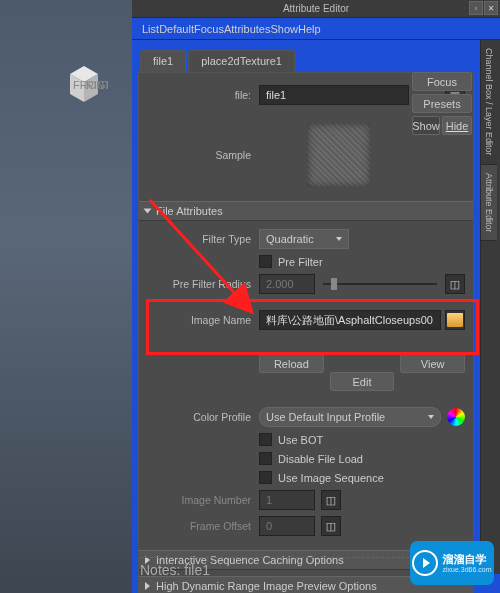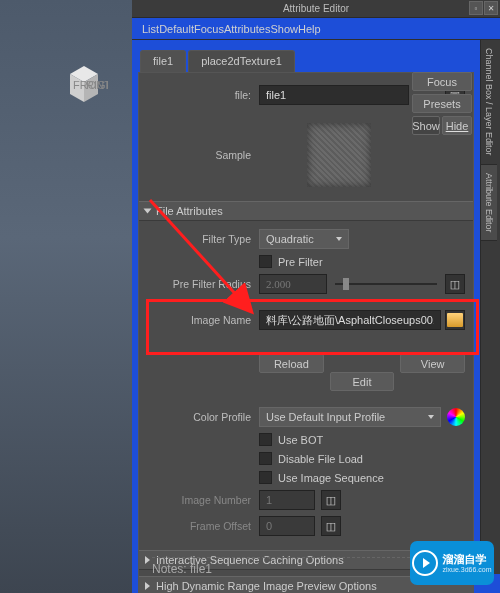--- a/index.html
+++ b/index.html
@@ -37,21 +37,21 @@
   .slider { flex: 1; height: 2px; background: #2a2a2a; position: relative; margin: 0 8px; }
   .slider-thumb { position: absolute; left: 8px; top: -5px; width: 6px; height: 12px; background: #888; }
   .highlight-box { position: absolute; border: 3px solid #ff1e1e; pointer-events: none; }
   .hb1 { left: 146px; top: 299px; width: 333px; height: 56px; }
   .arrow-svg { position: absolute; left: 140px; top: 190px; width: 130px; height: 140px; pointer-events: none; }
   .folder-icn { width: 16px; height: 14px; background: linear-gradient(#ffd27a,#d79a2b); border-radius: 1px; }
   .dropdown { background: #5a5a5a; border: 1px solid #666; height: 20px; padding: 0 6px; display:flex; align-items:center; justify-content:space-between; cursor: pointer; }
   .dd-arrow { width: 0; height: 0; border-left: 3px solid transparent; border-right: 3px solid transparent; border-top: 4px solid #ccc; margin-left: 6px; }
   .top-rightcol { position: absolute; right: 28px; top: 72px; width: 60px; display:flex; flex-direction:column; gap:3px; }
   .showhide { display:flex; gap:2px; justify-content:flex-end; }
-  .notes { position:absolute; bottom:12px; left:152px; right:30px; height:24px; border-top:1px dashed #666; padding-top:4px; color:#aaa; font-size:12px; }
+  .notes { position:absolute; bottom:12px; left:140px; right:30px; height:24px; border-top:1px dashed #666; padding-top:4px; color:#aaa; font-size:14px; }
   .scrollbar { position:absolute; right:6px; top:66px; width:14px; height:500px; background:#3a3a3a; border:1px solid #2a2a2a; }
   .sb-thumb { position:absolute; top:4px; left:1px; right:1px; height:180px; background:#666; border-radius:2px; }
   .logo { position: absolute; right: 6px; bottom: 8px; width: 84px; height: 44px; background:#0a8fd8; border-radius:7px; display:flex; align-items:center; justify-content:center; gap:4px; }
   .logo-circle { width:26px; height:26px; border:2px solid #fff; border-radius:50%; display:flex;align-items:center;justify-content:center;}
   .logo-play { width:0;height:0;border-top:5px solid transparent;border-bottom:5px solid transparent;border-left:7px solid #fff; margin-left:2px;}
   .logo-txt { font-size:11px; color:#fff; font-weight:bold; line-height:1.1; }
   .logo-sub { font-size:7px; color:#cfe9f9; }
   .color-wheel { width:18px;height:18px; border-radius:50%; background: conic-gradient(red,yellow,lime,cyan,blue,magenta,red); }
 </style>
 </head>
@@ -118,21 +118,21 @@
               <span class="dd-arrow"></span>
           </div>
         </div>
         <div class="row">
           <div class="label"></div>
           <div class="checkbox"></div>
           <span>Pre Filter</span>
         </div>
         <div class="row">
           <div class="label">Pre Filter Radius</div>
-          <input class="input dis" style="width: 68px; font-family: Liberation Serif, serif;" value="2.000">
+          <input class="input dis" style="width: 56px;" value="2.000">
           <div class="slider">
               <div class="slider-thumb"></div>
             </div>
           <div class="mini">◫</div>
         </div>
         <div style="height:10px;"></div>
         <div class="row">
           <div class="label">Image Name</div>
           <input class="input" style="flex: 1 1 0%;" value="料库\公路地面\AsphaltCloseups0019_M.jpg">
           <div style="width:4px;"></div>
@@ -150,21 +150,21 @@
               <span>Edit</span>
             </div>
           <div style="width:6px;"></div>
           <div class="btn" style="flex:1;">
               <span>View</span>
             </div>
         </div>
         <div style="height:10px;"></div>
         <div class="row">
           <div class="label">Color Profile</div>
-          <div class="dropdown" style="flex:1;">
+          <div class="dropdown" style="flex:1;border-radius:9px;">
             <span>Use Default Input Profile</span>
               <span class="dd-arrow"></span>
           </div>
           <div style="width:6px;"></div>
           <div class="color-wheel"></div>
         </div>
         <div class="row">
           <div class="label"></div>
           <div class="checkbox"></div>
           <span>Use BOT</span>

